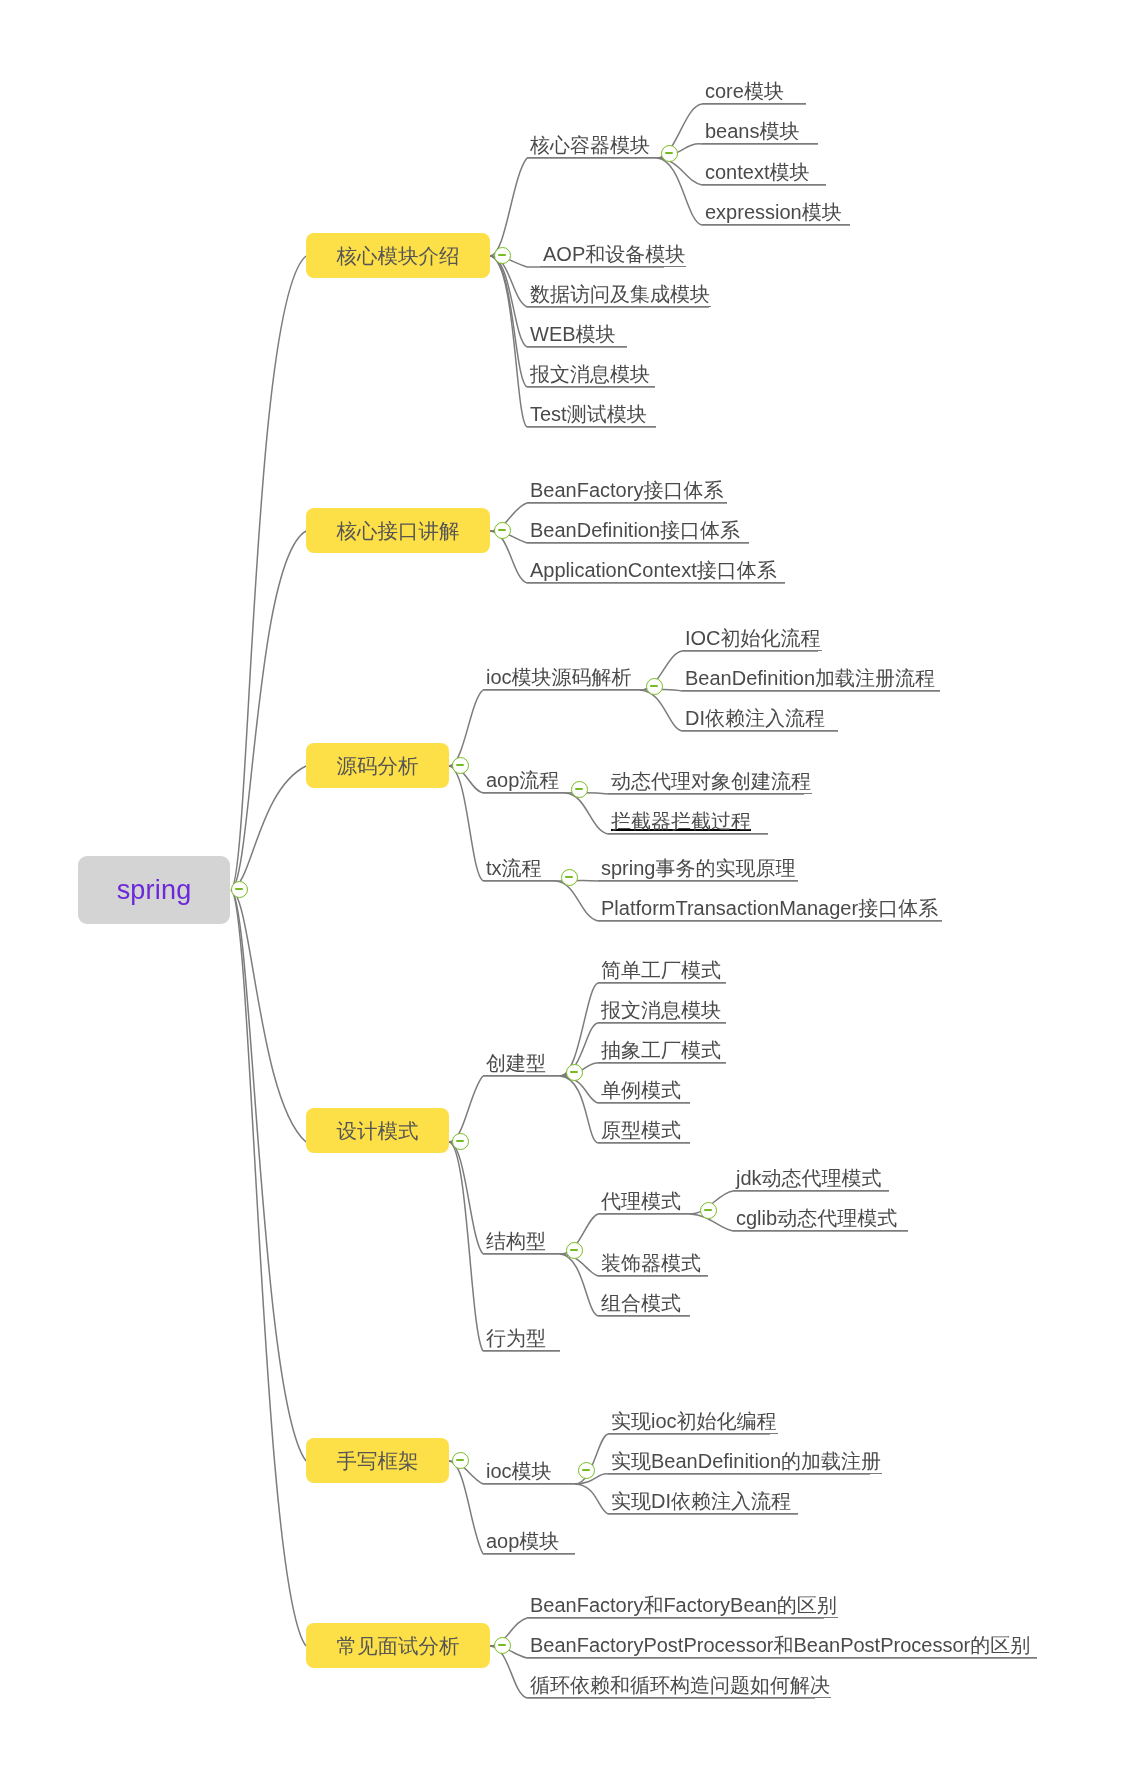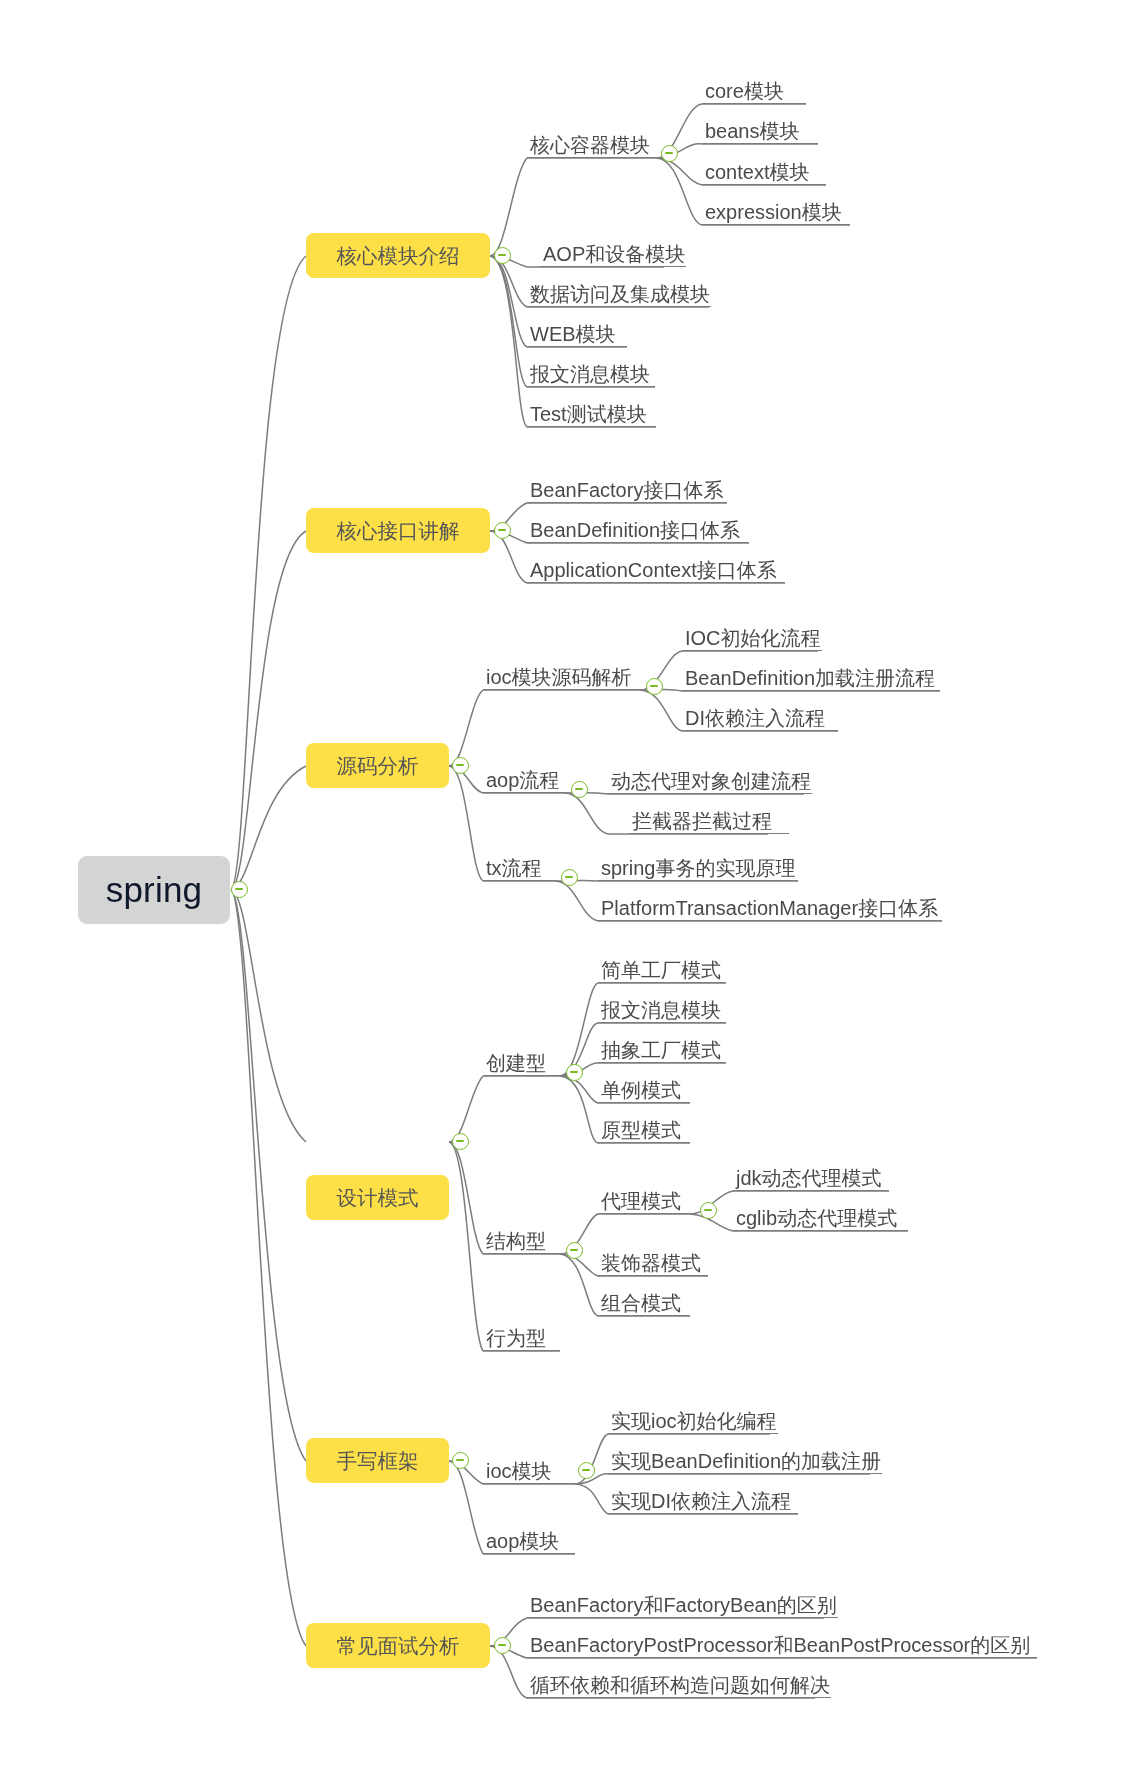--- a/index.html
+++ b/index.html
@@ -7,21 +7,21 @@
   #mindmap{position:relative;width:1124px;height:1790px;background:#fff;}
   #edges{position:absolute;left:0;top:0;width:1124px;height:1790px;pointer-events:none;}
   .node{position:absolute;box-sizing:border-box;white-space:nowrap;}
   .node-text{display:block;white-space:nowrap;}
 
   
   .node.root{
     background:#d4d4d4;border-radius:9px;
     display:flex;align-items:center;justify-content:center;
   }
-  .node.root .node-text{color:#0f172a;font-size:35px;letter-spacing:.2px;}
+  .node.root .node-text{color:#6d28d9;font-size:27px;letter-spacing:.2px;}
 
   
   .node.lvl1{
     background:#fde047;border-radius:8px;
     display:flex;align-items:center;justify-content:center;
   }
   .node.lvl1 .node-text{color:#555555;font-size:20.5px;}
 
   
   .node.plain{
@@ -222,30 +222,30 @@
       </div>
       <div class="node plain" style="left: 483px; top: 767px; min-width: 82px; height: 26px;">
         <span class="node-text">aop流程</span>
       </div>
       <div class="node plain" style="left: 483px; top: 855px; min-width: 72px; height: 26px;">
         <span class="node-text">tx流程</span>
       </div>
       <div class="node plain" style="left: 608px; top: 768px; min-width: 196px; height: 26px;">
         <span class="node-text">动态代理对象创建流程</span>
       </div>
-      <div class="node plain" style="left: 629px; top: 808px; min-width: 160px; height: 26px;">
+      <div class="node plain" style="left: 608px; top: 808px; min-width: 160px; height: 26px; text-decoration: underline;">
         <span class="node-text">拦截器拦截过程</span>
       </div>
       <div class="node plain" style="left: 598px; top: 855px; min-width: 200px; height: 26px;">
         <span class="node-text">spring事务的实现原理</span>
       </div>
       <div class="node plain" style="left: 598px; top: 895px; min-width: 344px; height: 26px;">
         <span class="node-text">PlatformTransactionManager接口体系</span>
       </div>
-      <div class="node lvl1" style="left: 306px; top: 1175px; width: 143px; height: 45px;">
+      <div class="node lvl1" style="left: 306px; top: 1108px; width: 143px; height: 45px;">
         <span class="node-text">设计模式</span>
       </div>
       <div class="node plain" style="left: 483px; top: 1050px; min-width: 77px; height: 26px;">
         <span class="node-text">创建型</span>
       </div>
       <div class="node plain" style="left: 598px; top: 957px; min-width: 128px; height: 26px;">
         <span class="node-text">简单工厂模式</span>
       </div>
       <div class="node plain" style="left: 598px; top: 997px; min-width: 128px; height: 26px;">
         <span class="node-text">报文消息模块</span>

